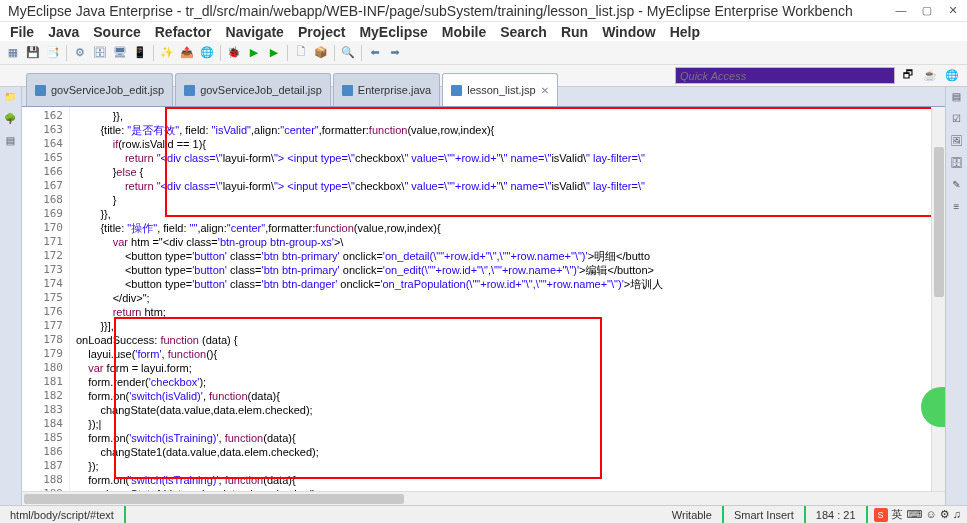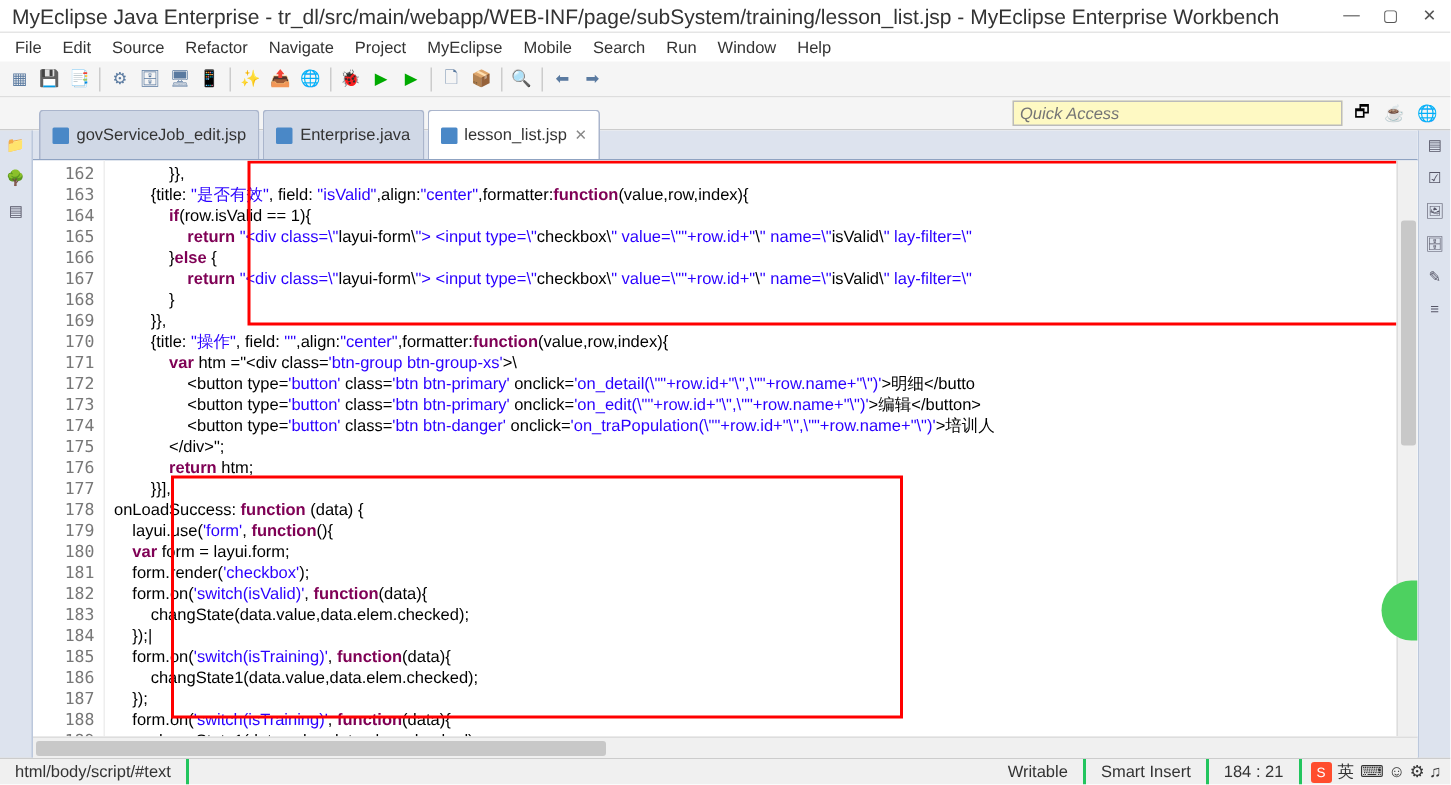--- a/index.html
+++ b/index.html
@@ -2,40 +2,40 @@
 <html><head>
 <meta charset="utf-8">
 <style>
 * { margin: 0; padding: 0; box-sizing: border-box; font-family: "Segoe UI", Tahoma, sans-serif; }
 body { width: 967px; height: 523px; background: #fff; overflow: hidden; font-size: 11px; }
 .titlebar { height: 22px; background: #fff; display: flex; align-items: center; padding: 0 8px; justify-content: space-between; border-bottom: 1px solid #e5e5e5; }
 .titlebar .title { font-size: 14px; color: #333; }
 .wincontrols { display: flex; gap: 14px; }
 .wincontrols span { width: 12px; text-align: center; color: #555; cursor: default; }
 .menubar { height: 19px; background: #fff; display: flex; align-items: center; padding: 0 4px; gap: 2px; }
-.menubar span { padding: 1px 6px; font-size: 11px; color: #333; }
+.menubar span { padding: 1px 6px; font-size: 14px; color: #333; font-weight: bold; }
 .toolbar { height: 24px; background: #f5f5f5; border-bottom: 1px solid #ddd; display: flex; align-items: center; padding: 0 4px; gap: 2px; }
 .toolbar .tbtn { width: 18px; height: 18px; display: inline-flex; align-items: center; justify-content: center; font-size: 11px; color: #5a7aa0; }
 .toolbar .sep { width: 1px; height: 16px; background: #ccc; margin: 0 2px; }
 .toolbar2 { height: 22px; background: #f5f5f5; border-bottom: 1px solid #ccc; display: flex; align-items: center; justify-content: flex-end; padding: 0 6px; gap: 4px; }
-.quickaccess { width: 220px; height: 17px; border: 1px solid #bbb; padding: 4px 4px; font-size: 11px; color: #888; font-style: italic; background: #fef9c3; }
+.quickaccess { width: 220px; height: 17px; border: 1px solid #bbb; padding: 4px 4px; font-size: 11px; color: #888; font-style: italic; background: #4c1d95; }
 .persp { width: 18px; height: 18px; display: inline-flex; align-items: center; justify-content: center; font-size: 11px; }
 .workarea { display: flex; height: 418px; }
 .leftgutter { width: 22px; background: #dde3ee; border-right: 1px solid #bcc8dc; display: flex; flex-direction: column; align-items: center; padding-top: 4px; gap: 6px; }
 .leftgutter span { width: 16px; height: 16px; font-size: 10px; color: #556; text-align: center; }
 .editorarea { flex: 1; display: flex; flex-direction: column; background: #fff; position: relative; }
 .tabbar { height: 20px; background: #dde3ee; display: flex; align-items: flex-end; padding-left: 4px; gap: 2px; border-bottom: 1px solid #8fa3c2; }
 .tab { height: 16px; padding: 16px 8px; display: flex; align-items: center; gap: 5px; font-size: 11px; background: #d0d8e6; color: #333; border: 1px solid #aab5cc; border-bottom: none; border-radius: 3px 3px 0 0; }
 .tab.active { background: #fff; color: #333; }
 .tab .ticon { width: 11px; height: 11px; background: #4a88c7; border-radius: 1px; }
 .tab .close { color: #888; font-size: 10px; }
 .codewrap { flex: 1; display: flex; overflow: hidden; background: #fff; position: relative; }
 .linenos { width: 48px; background: #fff; border-right: 1px solid #eee; text-align: right; padding: 2px 6px 0 0; font-family: Consolas, monospace; font-size: 11px; color: #787878; line-height: 14px; }
 .codelines { flex: 1; padding: 2px 0 0 6px; font-family: Consolas, monospace; font-size: 11px; line-height: 14px; white-space: pre; color: #000; overflow: hidden; position: relative; }
-.kw { color: #7f0055; font-weight: bold; }
+.kw { color: #7f0055; font-weight: normal; }
 .str { color: #2a00ff; }
 .redbox1 { position: absolute; border: 2px solid #ff0000; left: 95px; top: 0px; width: 815px; height: 110px; pointer-events: none; }
 .redbox2 { position: absolute; border: 2px solid #ff0000; left: 44px; top: 210px; width: 488px; height: 162px; pointer-events: none; }
 .greenfab { position: absolute; right: 0; top: 280px; width: 24px; height: 40px; background: #4dd160; border-radius: 20px 0 0 20px; }
 .rightgutter { width: 22px; background: #dde3ee; border-left: 1px solid #bcc8dc; display: flex; flex-direction: column; align-items: center; padding-top: 4px; gap: 6px; }
 .rightgutter span { width: 16px; height: 16px; font-size: 10px; color: #556; text-align: center; }
 .hscroll { height: 14px; background: #f0f0f0; border-top: 1px solid #ddd; position: relative; }
 .hscroll .thumb { position: absolute; left: 2px; top: 2px; width: 380px; height: 10px; background: #c8c8c8; border-radius: 2px; }
 .statusbar { height: 18px; background: #f0f0f0; border-top: 1px solid #ccc; display: flex; align-items: center; font-size: 11px; color: #333; }
 .statusbar .seg { padding: 0 10px; border-right: 2px solid #22c55e; height: 100%; display: flex; align-items: center; }
@@ -52,21 +52,21 @@
   <span class="title">MyEclipse Java Enterprise - tr_dl/src/main/webapp/WEB-INF/page/subSystem/training/lesson_list.jsp - MyEclipse Enterprise Workbench</span>
   <div class="wincontrols">
     <span>—</span>
     <span>▢</span>
     <span>✕</span>
   </div>
 </div>
 
 <div class="menubar">
   <span>File</span>
-  <span>Edit</span>
+  <span>Java</span>
   <span>Source</span>
   <span>Refactor</span>
   <span>Navigate</span>
   <span>Project</span>
   <span>MyEclipse</span>
   <span>Mobile</span>
   <span>Search</span>
   <span>Run</span>
   <span>Window</span>
   <span>Help</span>
@@ -111,20 +111,24 @@
     <span>📁</span>
     <span>🌳</span>
     <span>▤</span>
   </div>
 
   <div class="editorarea">
     <div class="tabbar">
       <div class="tab">
           <span class="ticon"></span>
           <span>govServiceJob_edit.jsp</span>
+        </div>
+      <div class="tab">
+          <span class="ticon"></span>
+          <span>govServiceJob_detail.jsp</span>
         </div>
       <div class="tab">
           <span class="ticon"></span>
           <span>Enterprise.java</span>
         </div>
       <div class="tab active">
           <span class="ticon"></span>
           <span>lesson_list.jsp</span>
           <span class="close">✕</span>
         </div>

